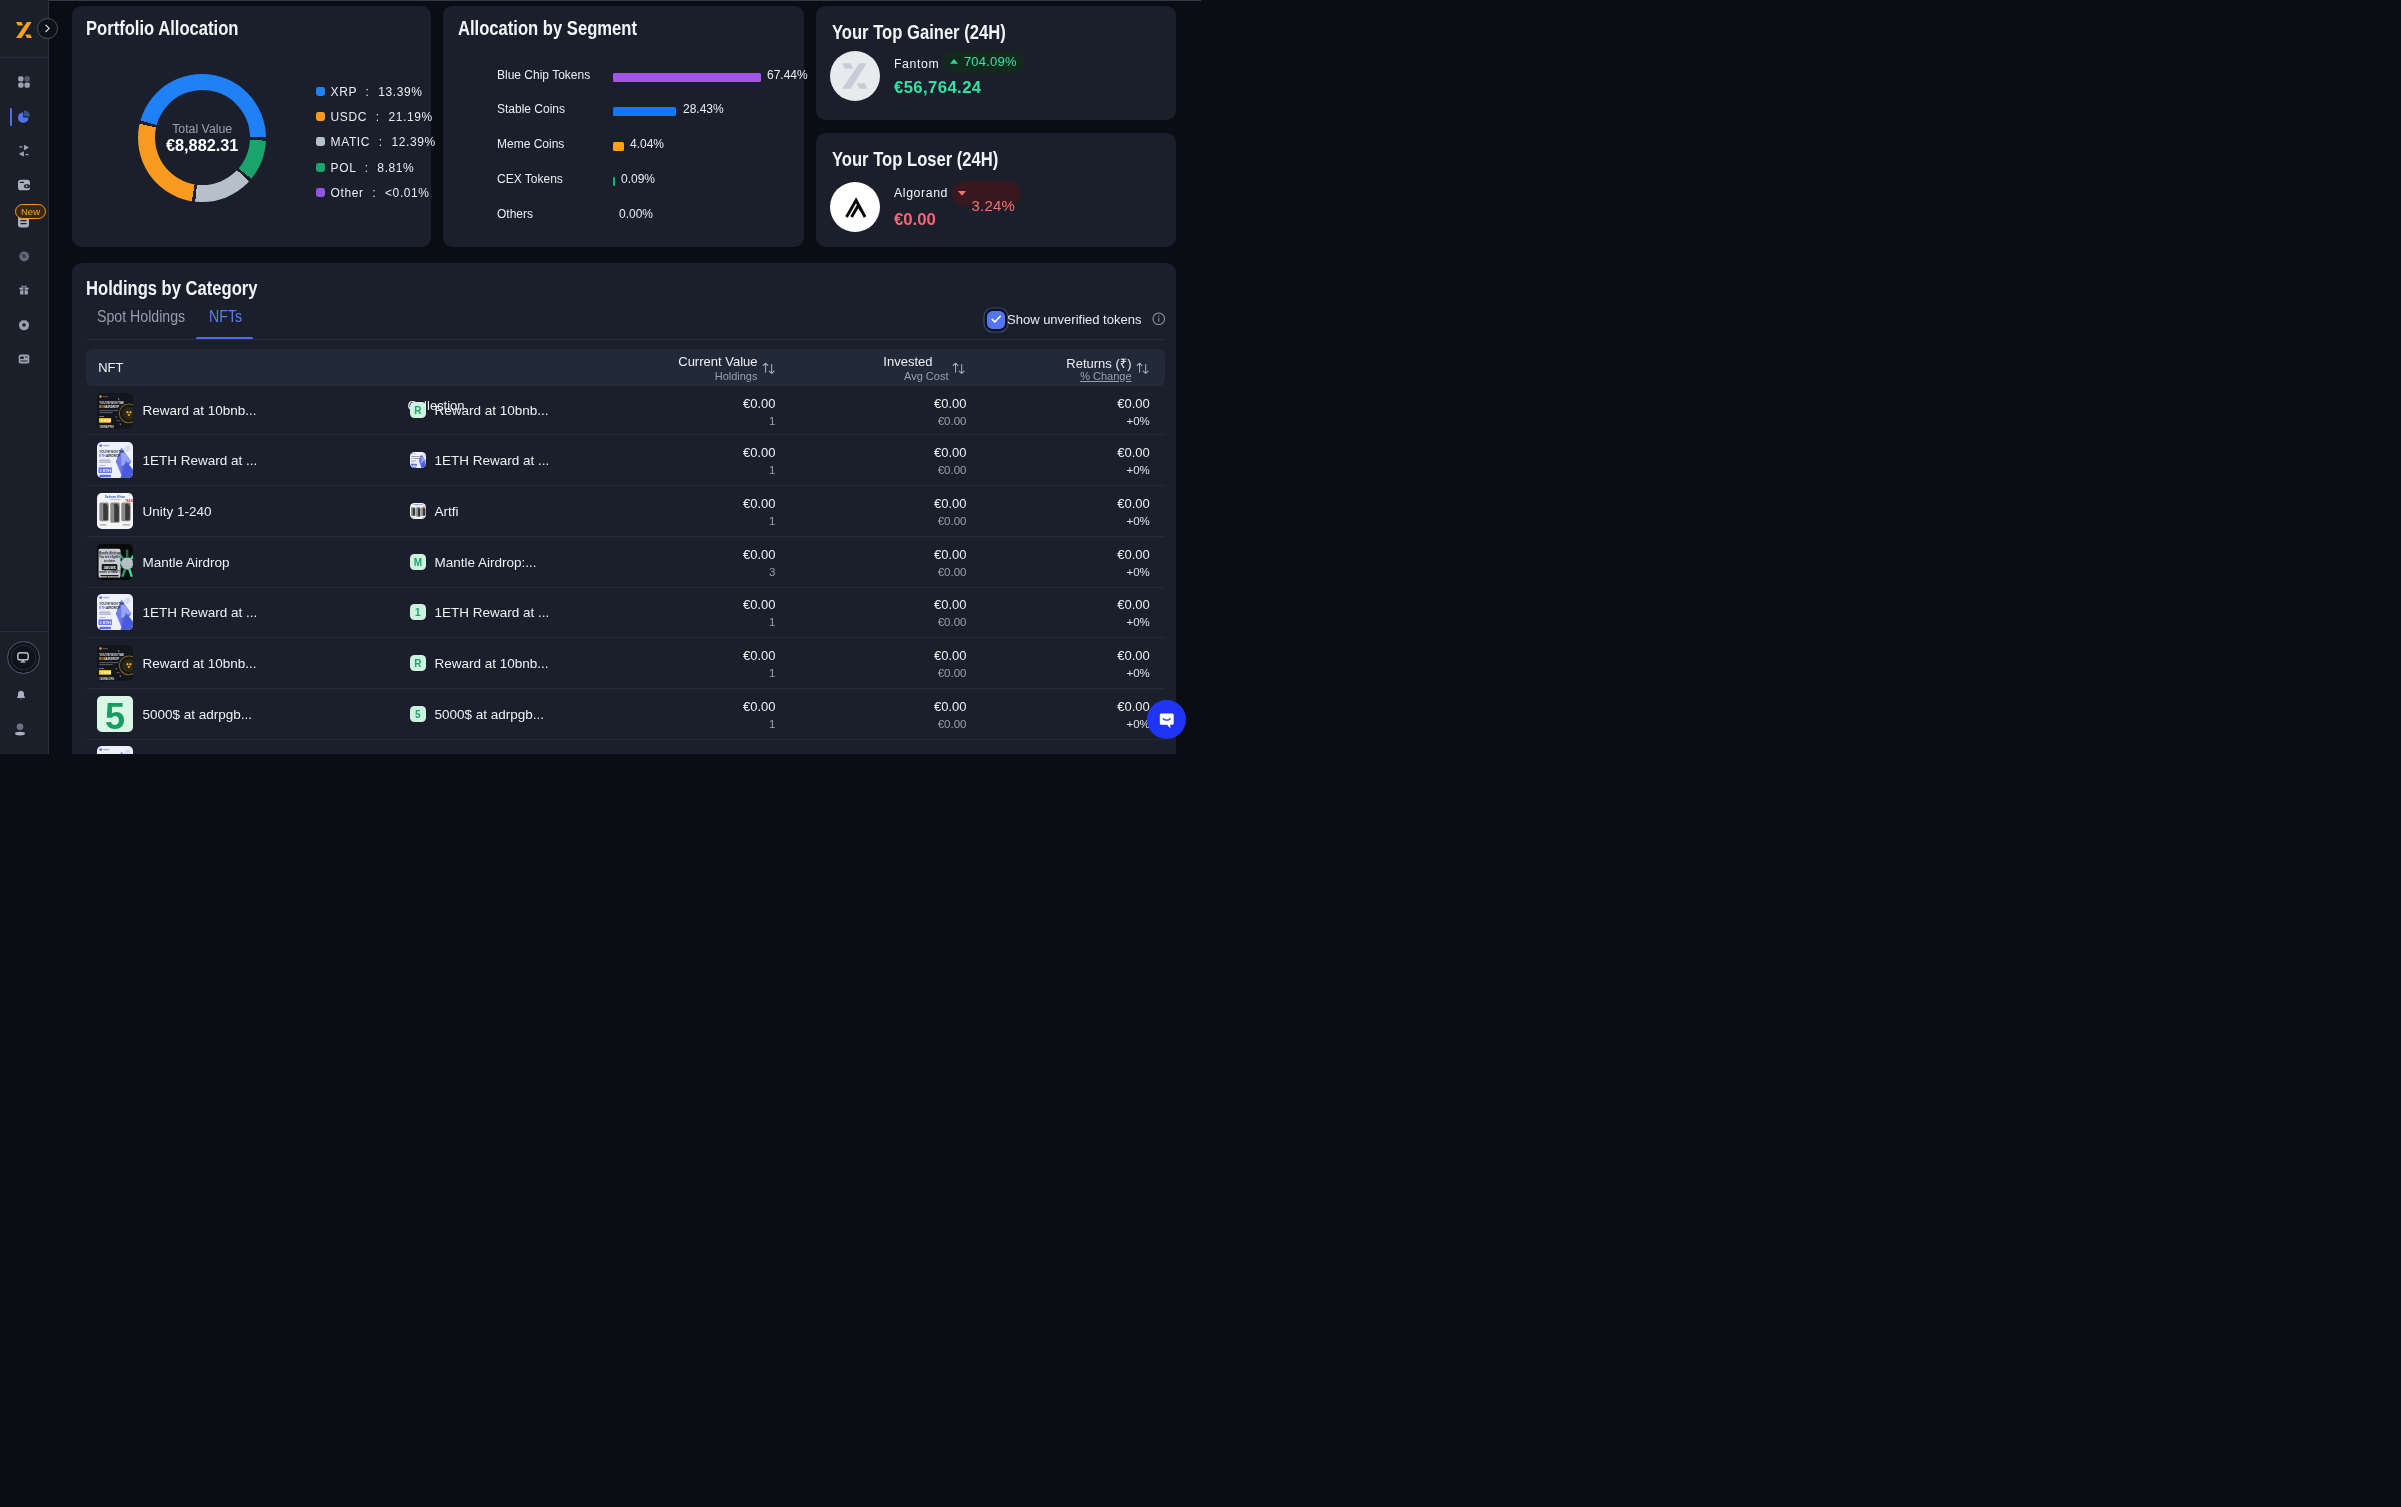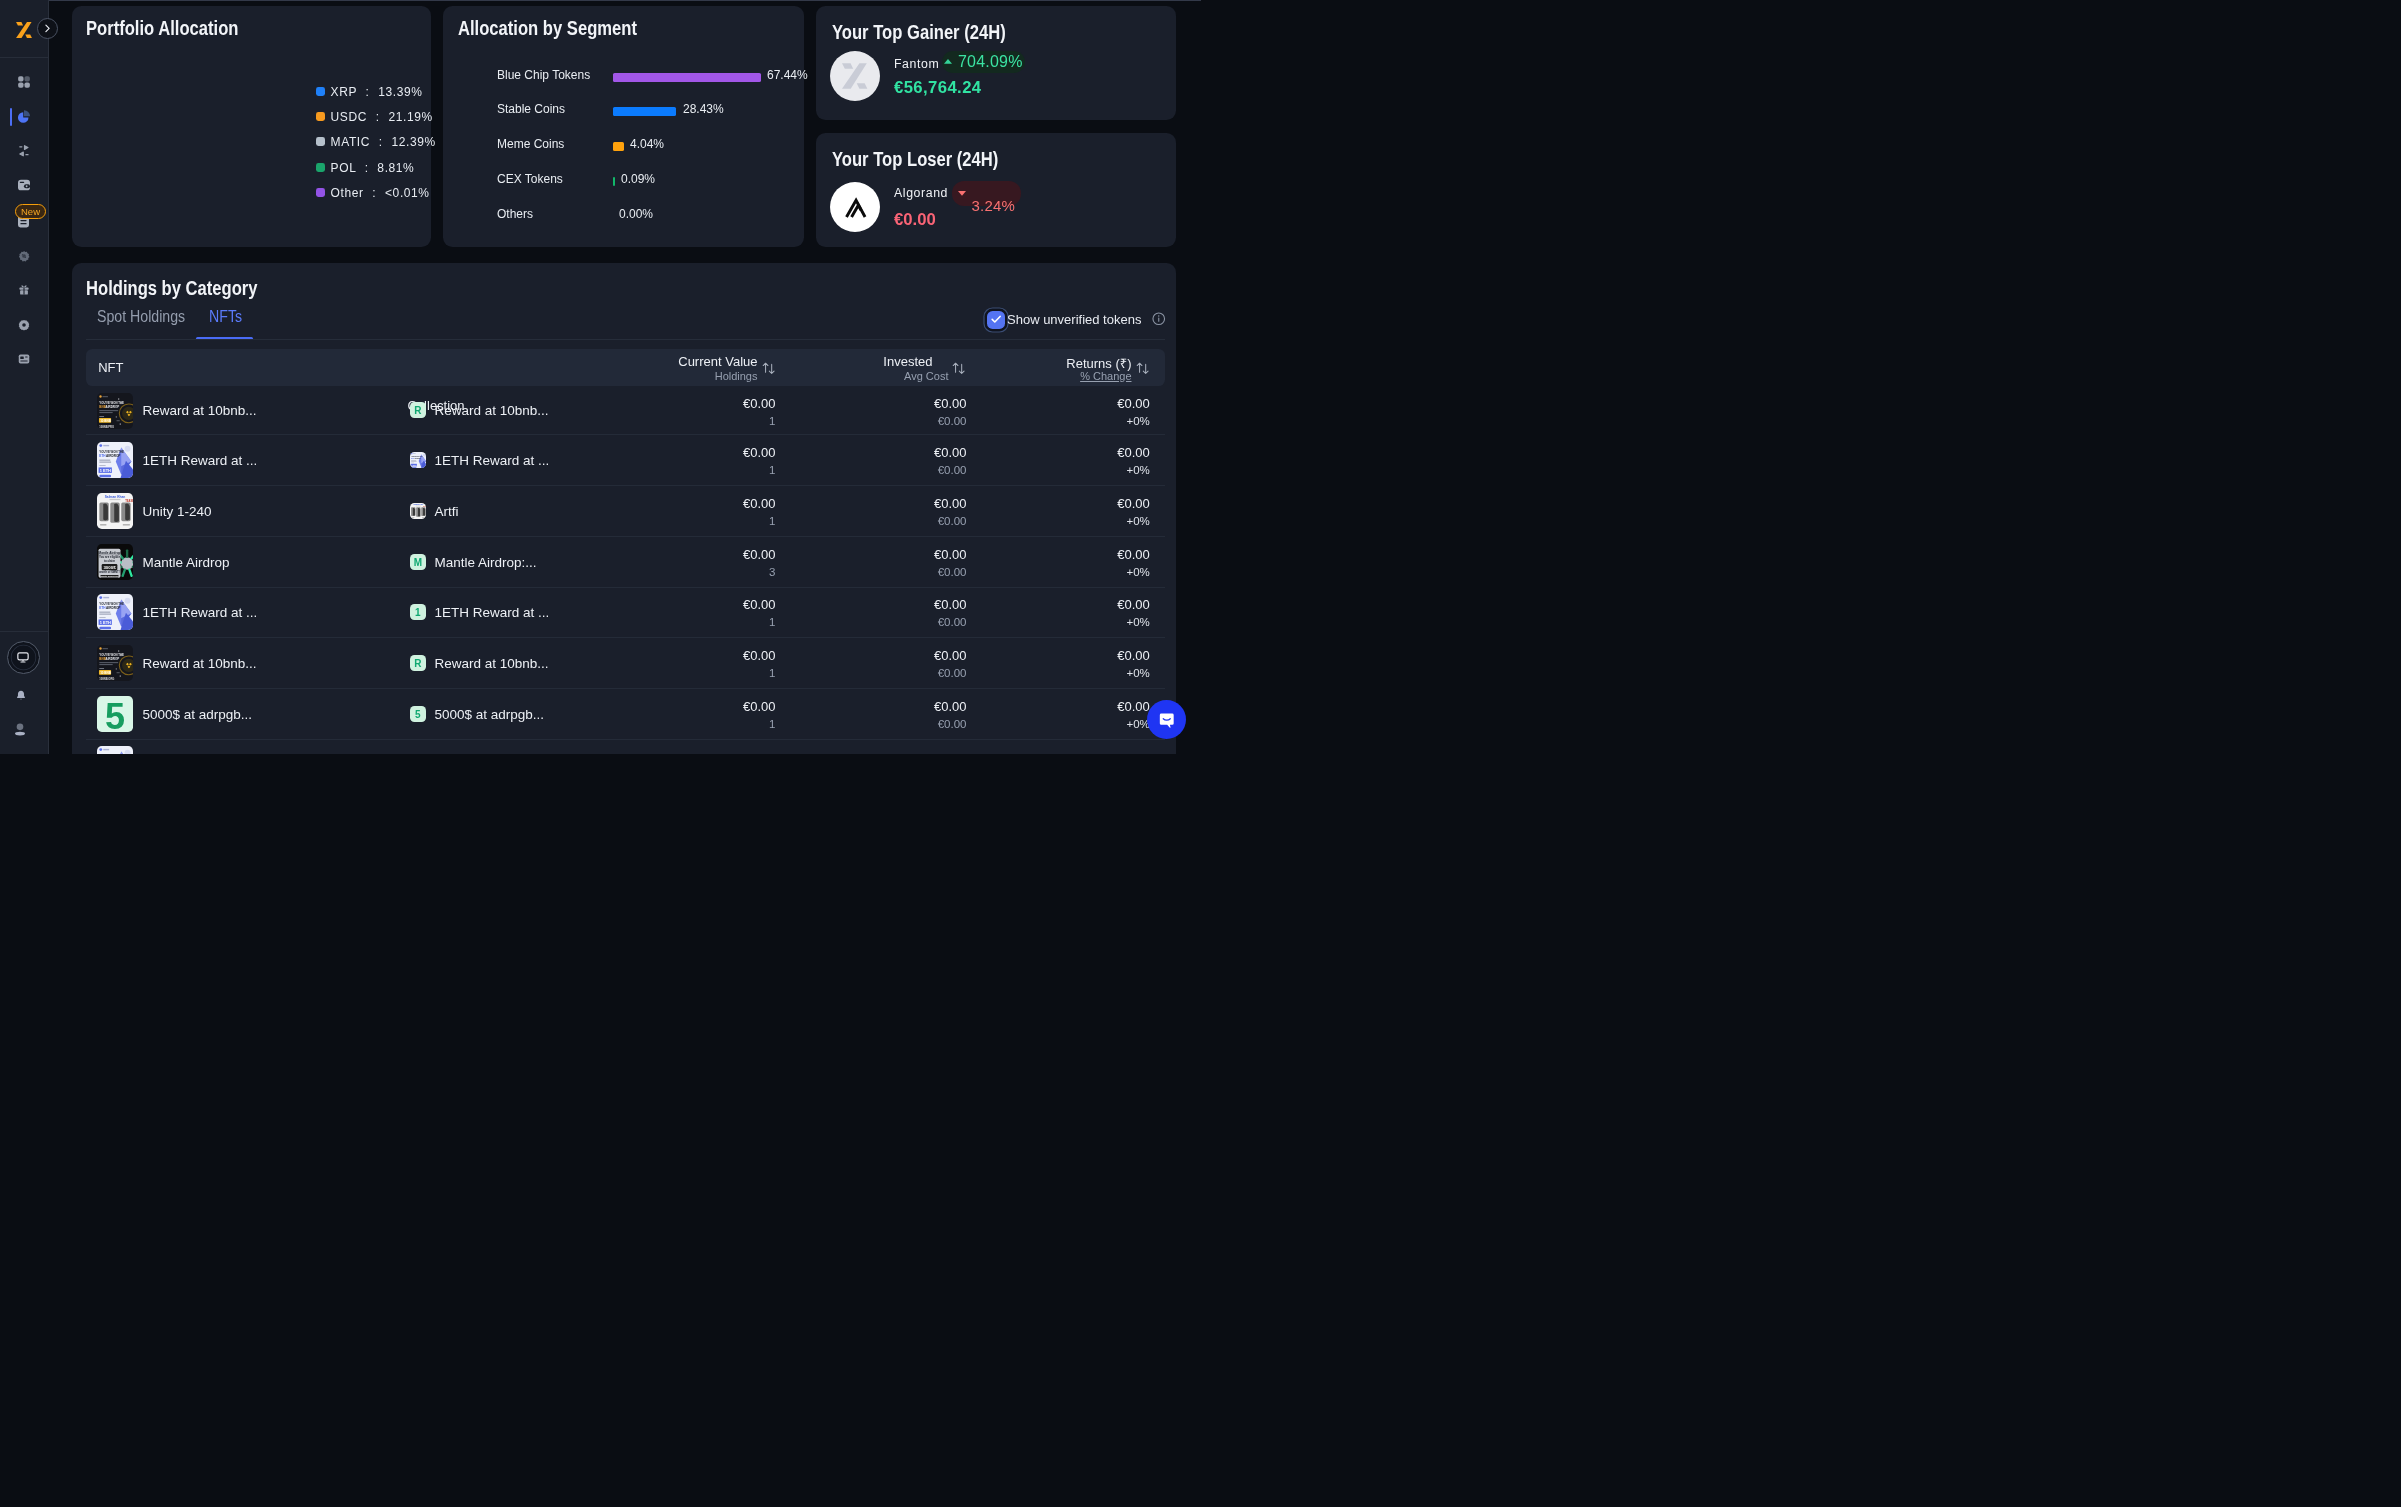--- a/index.html
+++ b/index.html
@@ -159,20 +159,26 @@
   </svg>
 </div>
 <div id="collapse">
   <svg width="8.7" height="8.7" viewBox="0 0 12 12" fill="none" stroke="#e8ebf0" stroke-width="1.6" stroke-linecap="round" stroke-linejoin="round">
       <path d="M4 1.5 L 8.5 6 L 4 10.5"></path>
     </svg>
 </div>
 
 <div class="card" id="card1">
   <div class="ctitle" style="left:13.5px; top:11.7px;">Portfolio Allocation</div>
+  <div id="donut">
+    <div id="donut-hole">
+      <div id="totval-label">Total Value</div>
+      <div id="totval">€8,882.31</div>
+    </div>
+  </div>
   <div class="leg-item" style="top:80px">
       <div class="leg-sq" style="background:#1f80f8"></div>
       <div class="leg-txt">XRP : 13.39%</div>
     </div>
   <div class="leg-item" style="top:105px">
       <div class="leg-sq" style="background:#f79a1f"></div>
       <div class="leg-txt">USDC : 21.19%</div>
     </div>
   <div class="leg-item" style="top:130px">
       <div class="leg-sq" style="background:#b5c0cb"></div>
@@ -223,21 +229,21 @@
       <polygon points="0,0 6.75,0 8.8,4.4 2.25,4.4" fill="#c9ccd6"></polygon>
       <polygon points="13.75,0 19.55,0 6.85,20.2 0,20.2" fill="#c9ccd6"></polygon>
       <polygon points="11.6,15.8 17.85,15.8 20,20.1 13.75,20.1" fill="#c9ccd6"></polygon>
     </svg>
   </div>
   <div class="coin-name" style="top:51px;">Fantom</div>
   <div class="pill" style="left:126px; top:45px; width:83px; height:22px; background:#13291f;">
     <svg width="8" height="4.8" viewBox="0 0 10 6">
         <polygon points="5,0 10,6 0,6" fill="#34d399"></polygon>
       </svg>
-    <span style="color:#3be3a2; font-size:16px; letter-spacing:0.2px;">704.09%</span>
+    <span style="color:#3be3a2; font-size:13px; letter-spacing:0.2px;">704.09%</span>
   </div>
   <div class="amount" style="top:72px; color:#31e3a2; letter-spacing:0.4px;">€56,764.24</div>
 </div>
 
 <div class="card" id="card4">
   <div class="ctitle" style="left:16px; top:15.4px;">Your Top Loser (24H)</div>
   <div class="coin" style="background:#ffffff; top:49px;">
     <svg width="27" height="27" viewBox="0 0 24 24" fill="none" stroke="#0b0b0b" stroke-width="2.6">
       <path d="M4 20.5 L 12.5 5.5 L 20.5 20.5" stroke-linecap="butt"></path>
       <path d="M8.5 20.5 L 14.5 10 L 17 14.5"></path>

